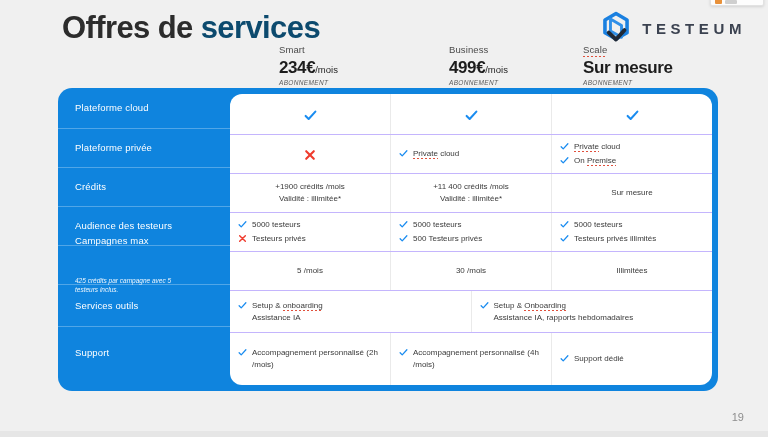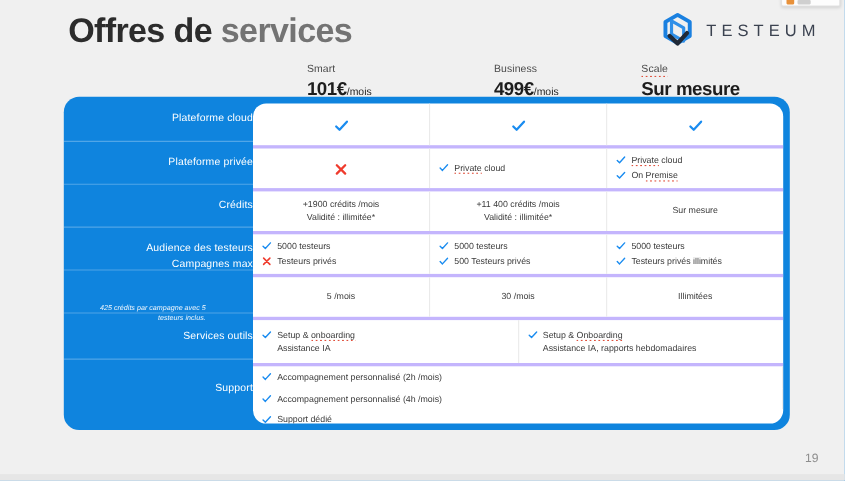--- a/index.html
+++ b/index.html
@@ -30,35 +30,35 @@
   #top-artifact .dots { width: 12px; height: 4px; background: #cfcfcf; border-radius: 1px; }
 
   
   #page-title {
     position: absolute; left: 62px; top: 10px;
     font-size: 31px; font-weight: bold;
     letter-spacing: -0.6px;
     color: #2c2c2c;
     white-space: nowrap;
   }
-  #page-title .accent { color: #737373; }
+  #page-title .accent { color: #0c4a6e; }
 
   #brand {
     position: absolute; right: 22px; top: 11px;
     display: flex; align-items: center; gap: 9px;
   }
   #brand .logo-mark { width: 34px; height: 34px; display: block; }
   #brand .brand-name {
     font-size: 15px; letter-spacing: 4.6px;
-    color: #3b4250; font-weight: 400;
+    color: #3b4250; font-weight: 700;
   }
 
   
   .plan-head {
-    position: absolute; top: 52px;
+    position: absolute; top: 39px;
     line-height: 1.12;
   }
   .plan-head .plan-name {
     font-size: 9.5px; color: #4a4a4a; letter-spacing: 0.1px;
     display: inline-block;
   }
   .plan-head .plan-name.misspell { 
     background-image: linear-gradient(to right, #e0503c 0, #e0503c 2px, transparent 2px, transparent 4px);
     background-size: 4px 1px;
     background-repeat: repeat-x;
@@ -92,21 +92,20 @@
     width: 172px; height: 100%;
     display: flex; flex-direction: column;
   }
   .row-label {
     flex: 0 0 auto;
     padding: 0 0 0 17px;
     display: flex; flex-direction: column; justify-content: center;
     color: #ffffff;
     border-bottom: 1px solid rgba(255,255,255,0.28);
     position: relative;
-    text-align: right;
   }
   .row-label:last-child { border-bottom: none; }
   .row-label .rl-title {
     font-size: 9.5px; letter-spacing: 0.15px; line-height: 1.25;
   }
   .row-label .rl-note {
     font-size: 6.5px; font-style: italic; line-height: 1.35;
     margin-top: 2px; color: #eef6fd; max-width: 112px;
   }
 
@@ -114,24 +113,24 @@
   #table-card {
     position: absolute; left: 172px; top: 6px;
     width: 482px; height: 291px;
     background: #ffffff;
     border-radius: 12px;
     display: flex; flex-direction: column;
     overflow: hidden;
   }
   .t-row {
     display: flex;
-    border-bottom: 3px solid #c4b5fd;
+    border-bottom: 1px solid #c4b5fd;
     flex: 0 0 auto;
   }
-  .t-row:last-child { border-bottom: none; flex-direction: column; }
+  .t-row:last-child { border-bottom: none; }
   .t-cell {
     flex: 1 1 0;
     border-right: 1px solid #eaeaea;
     display: flex; flex-direction: column; justify-content: center;
     padding: 3px 8px;
     font-size: 8px; color: #3a3a3a;
     line-height: 1.45;
   }
   .t-cell:last-child { border-right: none; }
   .t-cell.center-x { align-items: center; text-align: center; }
@@ -187,21 +186,21 @@
   <svg class="logo-mark" viewBox="0 0 40 40">
     <path d="M20 3 L33 10.5 L33 25.5 L20 33 L7 25.5 L7 10.5 Z" fill="none" stroke="#1a80e0" stroke-width="4.2" stroke-linejoin="round"></path>
     <path d="M13.5 9.5 L26.5 17 L26.5 31 L13.5 23.5 Z" fill="none" stroke="#2f8fe8" stroke-width="3.4" stroke-linejoin="round"></path>
     <path d="M11.5 25.5 L20 33.5 L30 22.5" fill="none" stroke="#1f2937" stroke-width="4.6" stroke-linecap="round" stroke-linejoin="round"></path>
   </svg>
   <span class="brand-name">TESTEUM</span>
 </div>
 
 <div class="plan-head" id="plan-head-smart">
   <div class="plan-name">Smart</div>
-  <div class="plan-price"><span>101€</span><span class="per">/mois</span></div>
+  <div class="plan-price"><span>234€</span><span class="per">/mois</span></div>
   <div class="plan-sub">ABONNEMENT</div>
 </div>
 
 <div class="plan-head" id="plan-head-business">
   <div class="plan-name">Business</div>
   <div class="plan-price"><span>499€</span><span class="per">/mois</span></div>
   <div class="plan-sub">ABONNEMENT</div>
 </div>
 
 <div class="plan-head" id="plan-head-scale">

